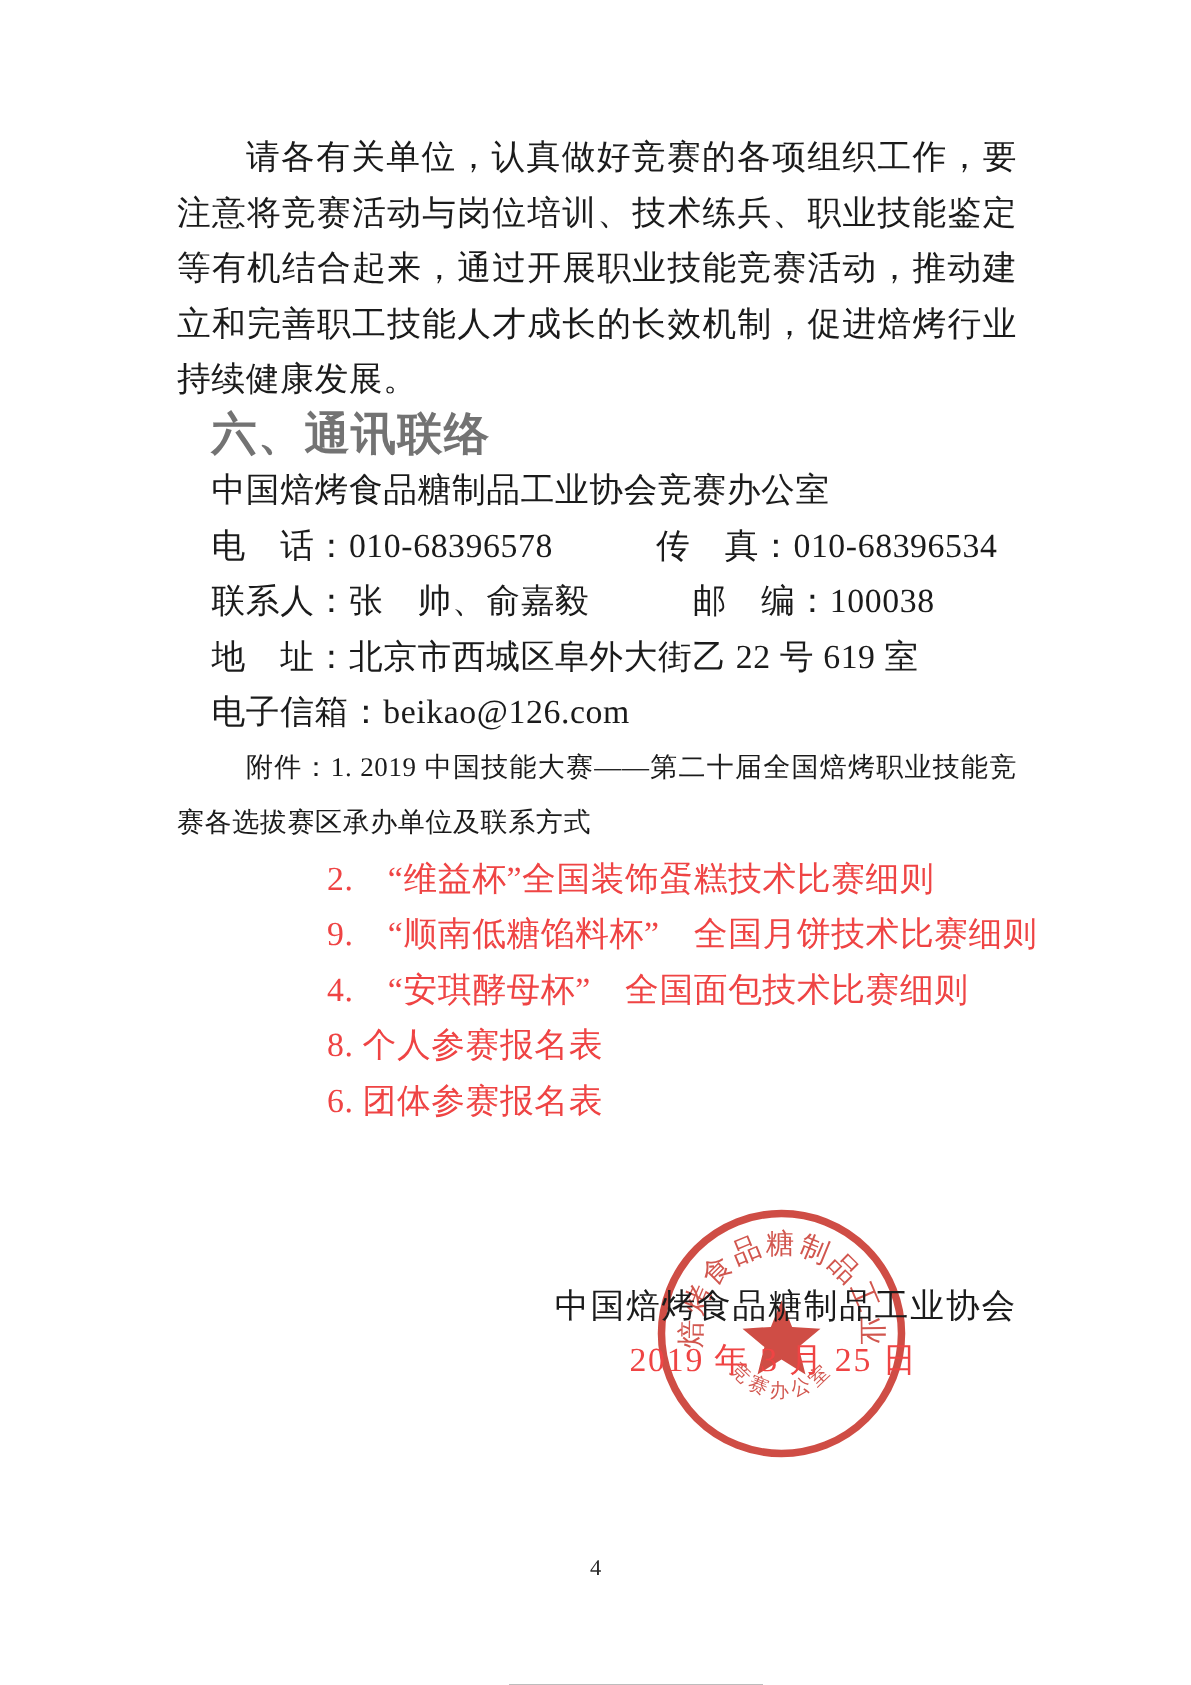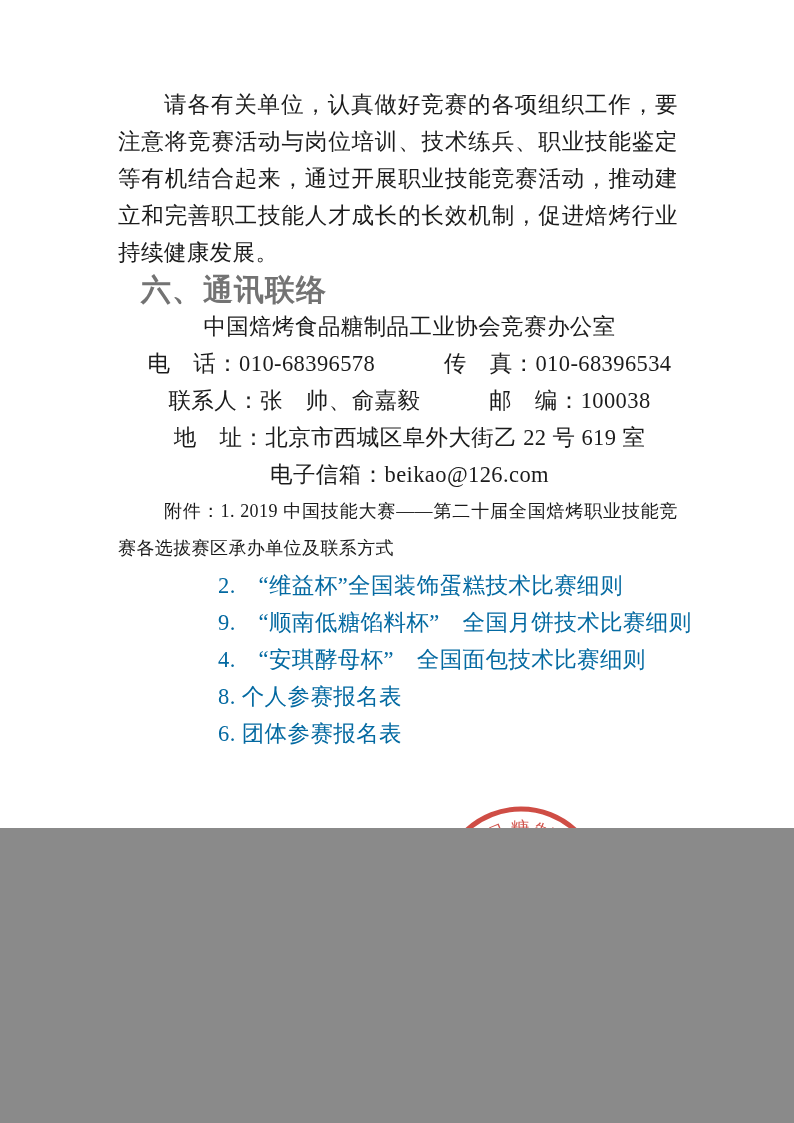--- a/index.html
+++ b/index.html
@@ -7,21 +7,21 @@
     margin: 0;
     padding: 0;
     background: #8a8a8a;
   }
   body {
     font-family: "Liberation Serif", "DejaVu Serif", serif;
   }
   .page {
     position: relative;
     width: 794px;
-    height: 828px;
+    height: 1123px;
     background: #ffffff;
     overflow: hidden;
     margin: 0 auto;
     text-decoration: underline;
   }
   .content {
     position: absolute;
     left: 118px;
     top: 86px;
     width: 560px;
@@ -51,36 +51,35 @@
   .line {
     font-size: 22.5px;
     line-height: 37px;
     color: #1b1b1b;
     margin: 0;
     white-space: pre;
     letter-spacing: 0.4px;
   }
   .line.indent1 {
     padding-left: 23px;
-    text-align: center;
   }
   .attach-first {
     font-size: 18px;
     line-height: 37px;
     color: #1b1b1b;
     margin: 0;
     text-indent: 46px;
     text-align: justify;
     text-justify: inter-ideograph;
     letter-spacing: 0.4px;
   }
   .attach-item {
     font-size: 22.5px;
     line-height: 37px;
-    color: #0369a1;
+    color: #ef4444;
     margin: 0;
     padding-left: 100px;
     white-space: pre;
     letter-spacing: 0.4px;
   }
   .sign-block {
     position: absolute;
     left: 118px;
     top: 853px;
     width: 560px;

